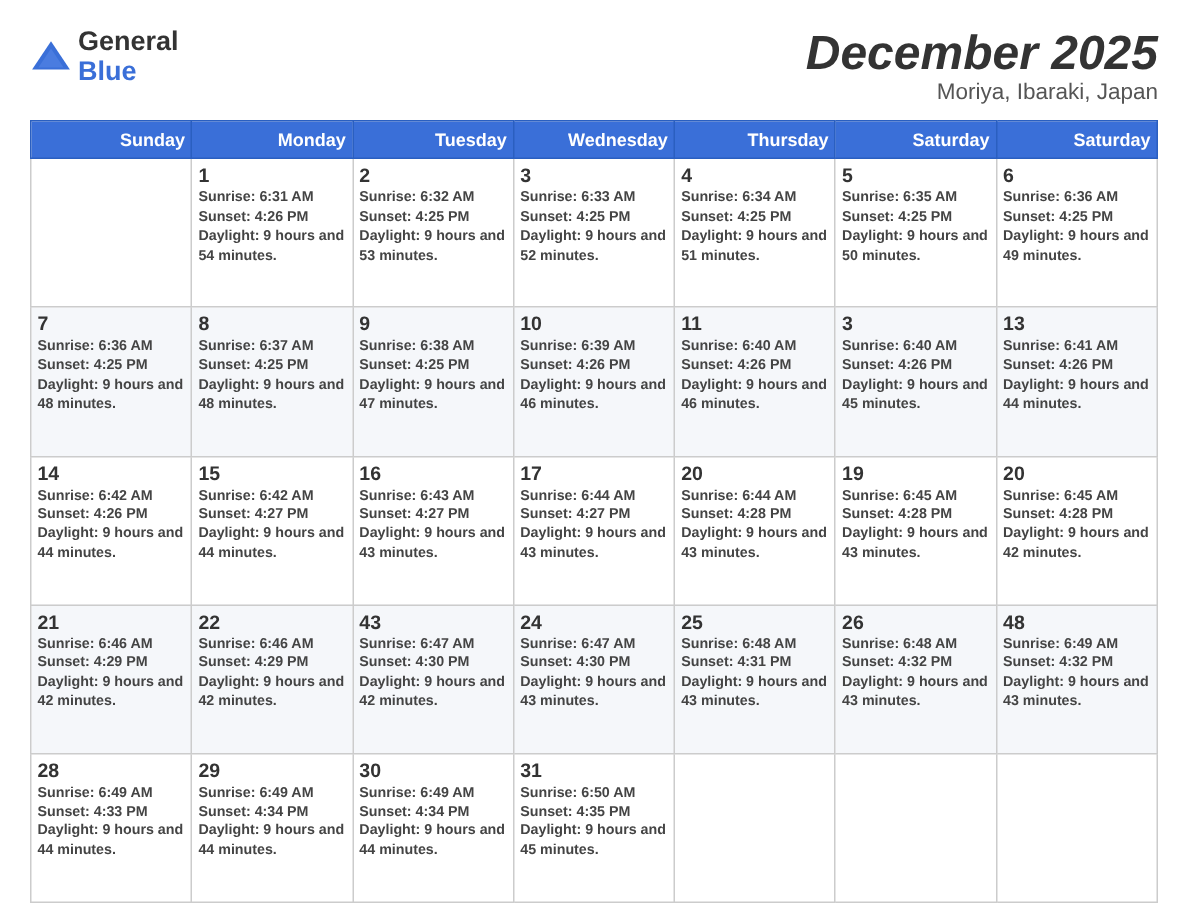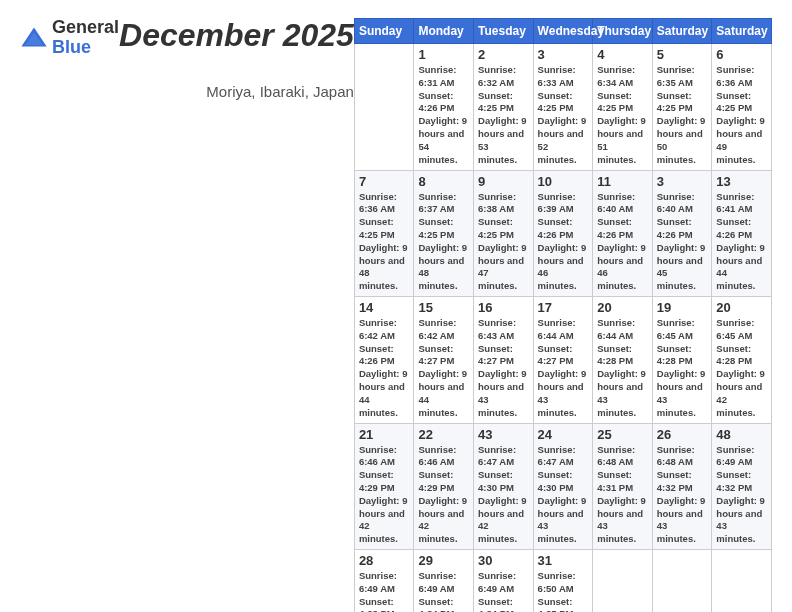--- a/index.html
+++ b/index.html
@@ -8,21 +8,21 @@
       height: 612px;
       font-family: Arial, sans-serif;
       background: #fff;
       overflow: hidden;
     }
     .page {
       width: 792px;
       height: 612px;
       padding: 18px 20px 10px 20px;
       display: flex;
-      flex-direction: row;
+      flex-direction: column;
     }
     .header {
       display: flex;
       align-items: flex-start;
       justify-content: space-between;
       margin-bottom: 10px;
     }
     .logo {
       display: flex;
       align-items: center;
@@ -53,21 +53,20 @@
       font-size: 32px;
       font-weight: bold;
       color: #333;
       line-height: 1.1;
       font-style: italic;
     }
     .title-block h2 {
       font-size: 15px;
       color: #555;
       font-weight: normal;
-      margin-top: 30px;
     }
     .calendar {
       flex: 1;
       border: 1px solid #ccc;
       border-collapse: collapse;
       width: 100%;
       table-layout: fixed;
     }
     .calendar th {
       background: #3a6fd8;
@@ -103,20 +102,21 @@
       background: #f9f9f9;
     }
     tr:nth-child(even) td {
       background: #f5f7fa;
     }
     tr:nth-child(odd) td {
       background: #fff;
     }
     .calendar thead tr th {
       background: #3a6fd8;
+      text-align: right;
     }
   </style>
 </head>
 <body>
 
 <div class="page">
   <div class="header">
     <div class="logo">
       <svg class="logo-icon" viewBox="0 0 40 40">
         <polygon points="20,5 38,32 2,32" fill="#3a6fd8"></polygon>

